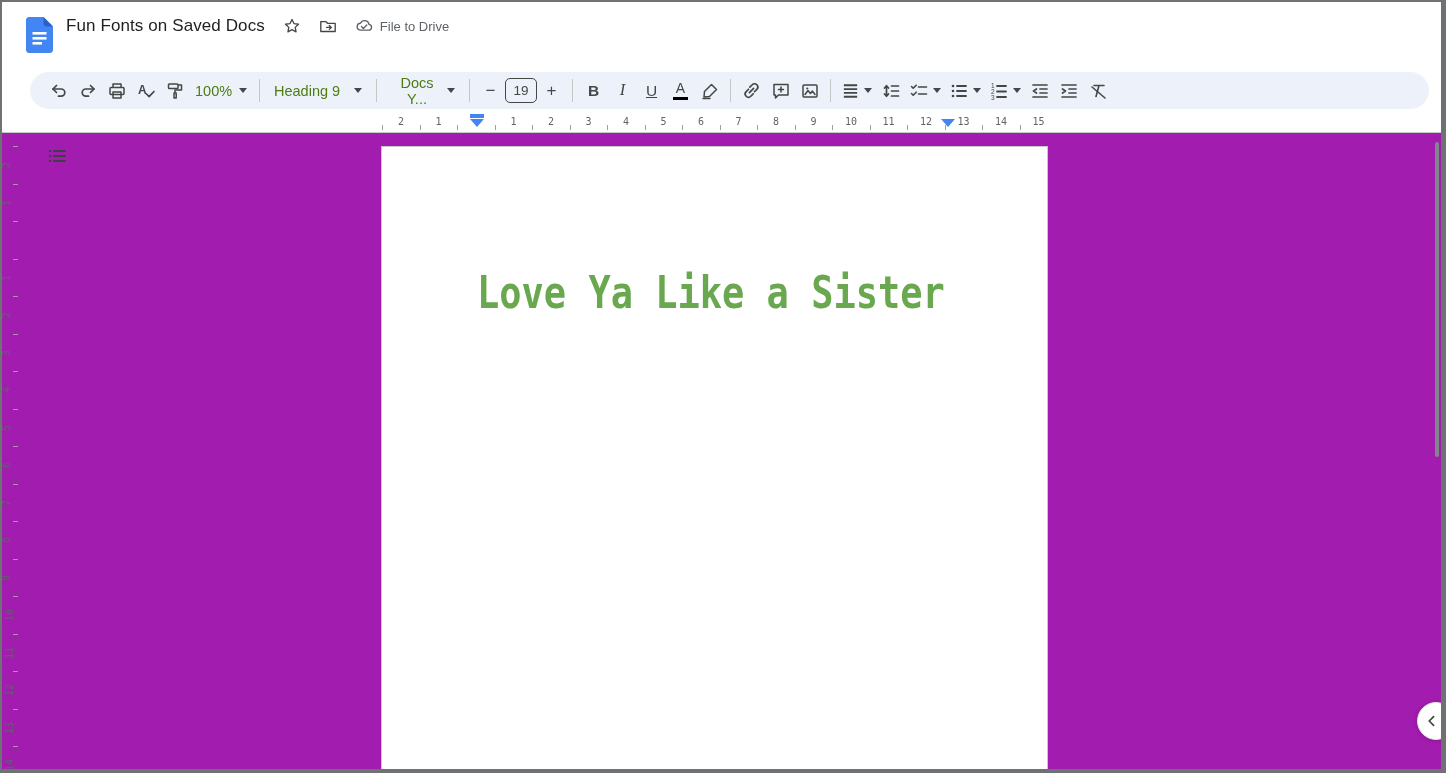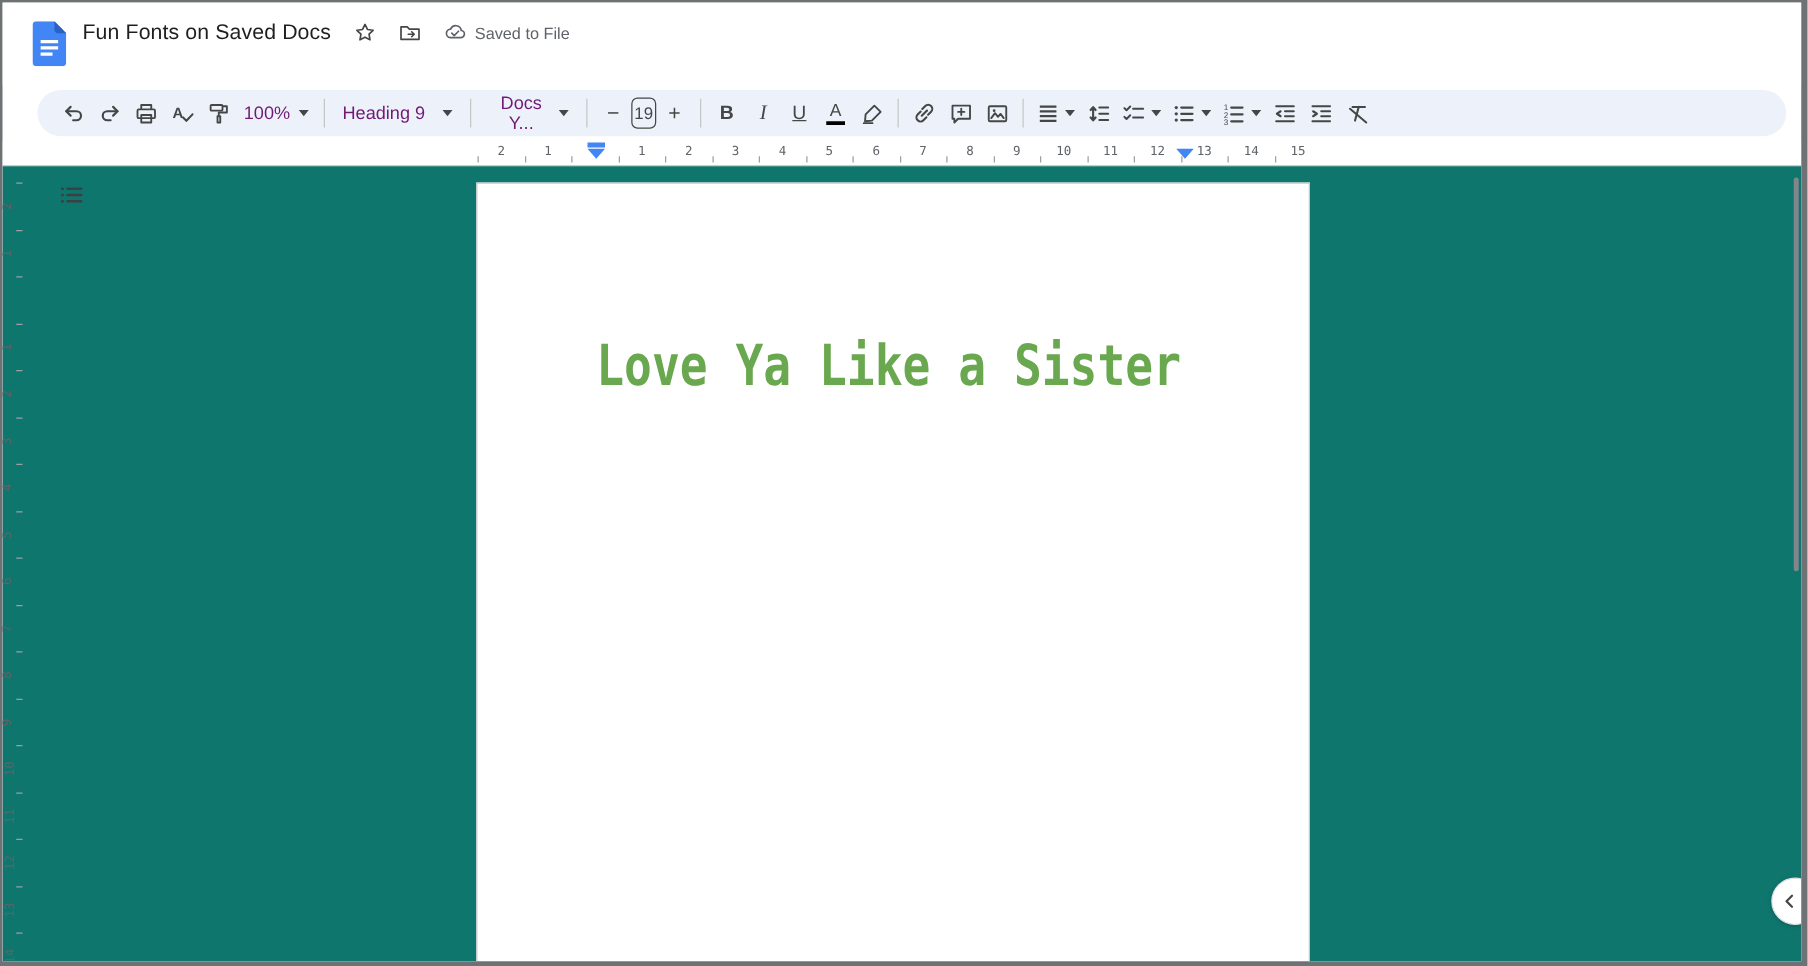--- a/index.html
+++ b/index.html
@@ -23,44 +23,44 @@
   .hdr-icon-btn { width:40px; height:40px; border:none; background:none; border-radius:50%; display:flex; align-items:center; justify-content:center; cursor:pointer; }
   .share-btn { height:38px; padding:0 20px 0 16px; border:none; border-radius:19px; background:#c2e7ff; color:#001d35; font-size:15px; font-weight:bold; display:flex; align-items:center; gap:9px; cursor:pointer; font-family:"Liberation Sans",sans-serif; }
   .avatar { width:36px; height:36px; border-radius:50%; margin-left:4px; cursor:pointer;
     background:radial-gradient(circle at 38% 32%, #e6e0da 0%, #b9b2ab 35%, #6d6a66 75%, #4e4c49 100%); border:2px solid #f1f3f4; }
   
   .toolbar { position:absolute; left:28px; top:70px; width:1399px; height:37px; background:#edf2fa; border-radius:18.5px; display:flex; align-items:center; padding:0 10px 0 14px; }
   .tbtn { height:28px; min-width:29px; padding:0 4px; border:none; background:none; border-radius:4px; display:flex; align-items:center; justify-content:center; cursor:pointer; color:#444746; gap:4px; }
   .tbtn svg { display:block; }
   .sep { width:1px; height:23px; background:#c4c7c5; margin:0 6px; flex:none; }
   .caret { width:0; height:0; border-left:4.5px solid transparent; border-right:4.5px solid transparent; border-top:5px solid #444746; }
-  .dd-label { font-size:14.5px; color:#701a75; }
+  .dd-label { font-size:14.5px; color:#4d7c0f; }
   .zoom-dd { width:64px; justify-content:space-between; padding:0 6px; }
   .styles-dd { width:104px; justify-content:space-between; padding:0 8px; }
   .font-dd { width:80px; justify-content:space-between; padding:0 8px; }
   .glyph { font-size:17px; color:#444746; line-height:1; }
   .fmt-b { font-weight:bold; font-size:15.5px; }
   .fmt-i { font-style:italic; font-family:"Liberation Serif",serif; font-size:16.5px; }
   .fmt-u { text-decoration:underline; font-size:15.5px; }
-  .size-box { width:20px; height:25px; border:1.5px solid #444746; border-radius:5px; background:none; font-size:13.5px; color:#444746; display:flex; align-items:center; justify-content:center; cursor:text; }
+  .size-box { width:32px; height:25px; border:1.5px solid #444746; border-radius:5px; background:none; font-size:13.5px; color:#444746; display:flex; align-items:center; justify-content:center; cursor:text; }
   .mode-group { margin-left:auto; display:flex; align-items:center; }
   .mode-btn { height:30px; padding:0 10px; gap:9px; }
   .mode-label { font-size:14.5px; color:#444746; }
   
   .ruler-h { position:absolute; left:0; top:111px; right:0; height:19px; background:#fff; }
   .ruler-div { position:absolute; left:0; top:130px; right:0; height:1px; background:#c7cacd; }
   .rnum { position:absolute; top:3px; transform:translateX(-50%); font-size:10px; color:#5f6368; font-family:"DejaVu Sans Mono",monospace; }
   .rtick { position:absolute; top:12px; width:1px; height:5px; background:#9aa0a6; }
   .marker-bar { position:absolute; width:14px; height:4px; top:1px; }
   .marker-tri { position:absolute; width:0; height:0; top:6px; border-left:7px solid transparent; border-right:7px solid transparent; border-top:8px solid #4285f4; }
   .ruler-v { position:absolute; left:0; top:131px; width:16px; bottom:0; }
   .rvnum { position:absolute; left:1px; transform:translateY(-50%) rotate(-90deg); font-size:10px; color:#5f6368; font-family:"DejaVu Sans Mono",monospace; }
   .rvtick { position:absolute; left:11px; width:5px; height:1px; background:#9aa0a6; }
   
-  .canvas { position:absolute; left:0; top:131px; right:0; bottom:0; background:#0f766e; overflow:hidden; }
+  .canvas { position:absolute; left:0; top:131px; right:0; bottom:0; background:#a21caf; overflow:hidden; }
   .outline-btn { position:absolute; left:42px; top:10px; width:26px; height:26px; border:none; background:none; cursor:pointer; display:flex; align-items:center; justify-content:center; }
   .page { position:absolute; left:379px; top:13px; width:667px; height:760px; background:#fff; border:1px solid #c7c7c7; cursor:text; padding:124px 95px 0 95px; }
   .doc-heading { font-family:"DejaVu Sans Mono",monospace; font-weight:bold; font-size:37px; letter-spacing:0; color:#6aa84f; transform:scaleY(1.22); transform-origin:left center; white-space:nowrap; }
   .doc-body { margin-top:34px; width:473px; font-family:"DejaVu Sans Mono",monospace; font-size:19.5px; color:#111; }
   .doc-line { height:36.5px; line-height:36.5px; text-align:justify; text-align-last:justify; white-space:nowrap; transform:scaleY(1.28); transform-origin:center; letter-spacing:-0.3px; }
   .doc-line.last { text-align-last:left; }
   
   .scroll-thumb { position:absolute; right:2px; top:9px; width:4px; height:315px; background:#80868b; border-radius:2px; cursor:pointer; }
   .panel-toggle { position:absolute; right:-14px; top:569px; width:38px; height:38px; background:#fff; border:1px solid #e0e2e5; border-radius:50%; box-shadow:0 1px 4px rgba(0,0,0,.18); cursor:pointer; display:flex; align-items:center; padding-left:6px; }
 </style>
@@ -90,21 +90,21 @@
               <path d="M2 4.5 h5.5 l2 2 H18 v9 H2 z"></path>
               <path d="M8.5 11 h5 M11.5 8.8 l2.2 2.2 -2.2 2.2" stroke-linecap="round"></path>
             </svg>
         </button>
         <button class="title-ico">
           <svg width="20" height="20" viewBox="0 0 20 20" fill="none" stroke="#5f6368" stroke-width="1.5" stroke-linejoin="round" stroke-linecap="round">
               <path d="M5.8 14.5 a3.8 3.8 0 0 1 .3-7.58 5 5 0 0 1 9.5 1.3 3.15 3.15 0 0 1-.8 6.28 z"></path>
               <path d="M7.2 10.6 l2.1 2.1 3.8-3.8"></path>
             </svg>
         </button>
-        <span class="saved-label">Saved to File</span>
+        <span class="saved-label">File to Drive</span>
       </div>
     </div>
   </div>
 
   <div class="toolbar">
     <button class="tbtn">
       <svg width="20" height="20" viewBox="0 0 20 20" fill="none" stroke="#444746" stroke-width="1.7" stroke-linecap="round" stroke-linejoin="round">
           <path d="M7.5 4.5 L4 8 l3.5 3.5"></path>
           <path d="M4 8 h8.2 a3.6 3.6 0 0 1 0 7.2 H9.5"></path>
         </svg>

